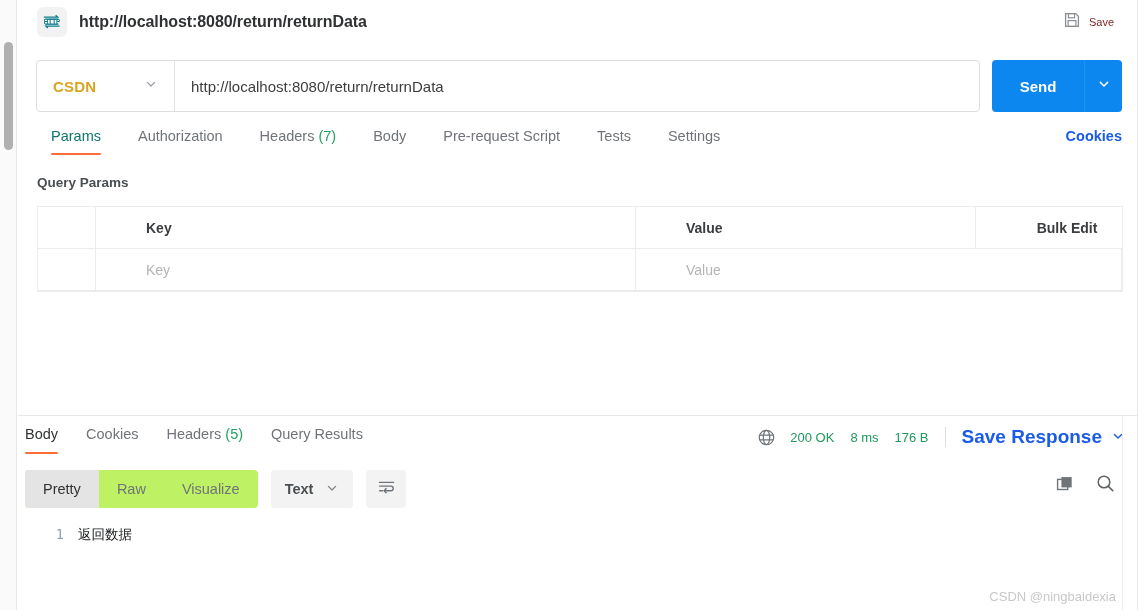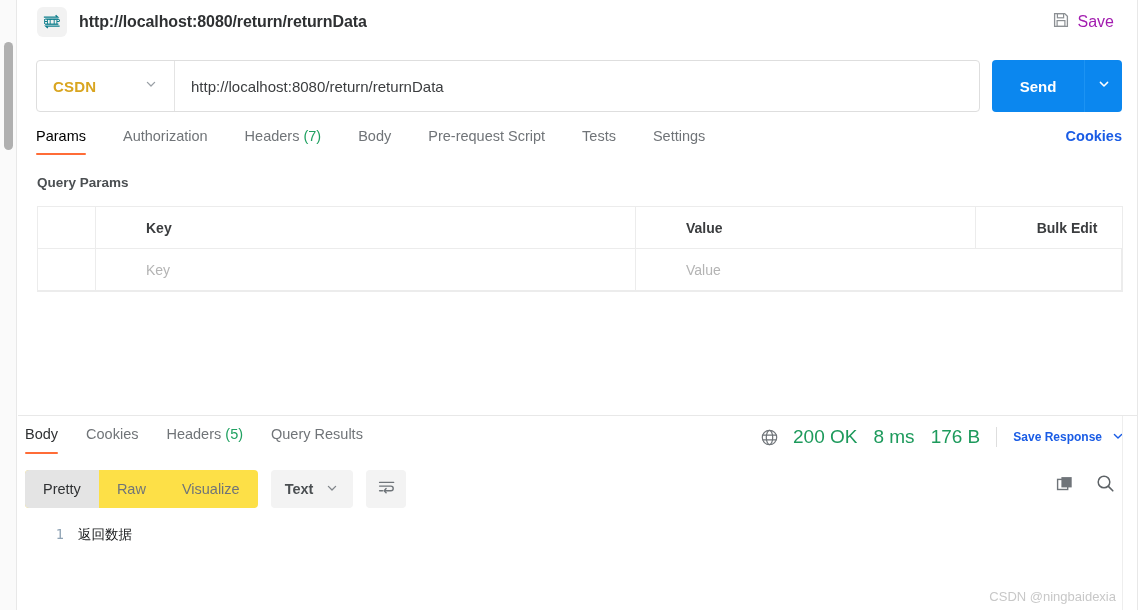--- a/index.html
+++ b/index.html
@@ -57,21 +57,21 @@
     margin-left: auto;
     display: flex; align-items: center;
     margin-right: 18px;
   }
   .save-btn {
     display: flex; align-items: center; gap: 8px;
     padding: 5px 6px;
     cursor: pointer;
     border-radius: 3px;
   }
-  .save-btn .lbl { font-size: 16px; color: #a21caf; }
+  .save-btn .lbl { font-size: 11px; color: #7f1d1d; }
 
   
   .urlrow {
     position: absolute; left: 36px; top: 60px;
     width: 1086px; height: 52px;
     display: flex; align-items: stretch;
   }
   .url-wrap {
     flex: 1;
     display: flex; align-items: stretch;
@@ -135,21 +135,21 @@
   }
   .rtab {
     position: relative;
     font-size: 14.5px;
     color: #707478;
     padding: 2px 0 11px 0;
     margin-right: 37px;
     cursor: pointer;
     white-space: nowrap;
   }
-  .rtab.active { color: #000000; }
+  .rtab.active { color: #0f766e; margin-left: 15px; }
   .rtab.active:after {
     content: "";
     position: absolute; left: 0; right: 0; bottom: 0;
     height: 2.5px;
     background: #ff6c37;
     border-radius: 2px;
   }
   .rtab .cnt { color: #20a161; }
   .cookies-link {
     margin-left: auto;
@@ -223,38 +223,38 @@
     background: #ff6c37;
     border-radius: 2px;
   }
   .rstab .cnt { color: #20a161; }
 
   .resp-meta {
     position: absolute; right: 13px; top: 426px;
     display: flex; align-items: center; gap: 0;
   }
   .globe { margin-right: 14px; display: flex; align-items: center; }
-  .meta-item { font-size: 19px; color: #1d9a5c; margin-right: 16px; white-space: nowrap; }
+  .meta-item { font-size: 13px; color: #1d9a5c; margin-right: 16px; white-space: nowrap; }
   .meta-sep {
     width: 1px; height: 20px; background: #dedede; margin-right: 16px;
   }
   .save-resp {
     display: flex; align-items: center; gap: 9px;
-    font-size: 12px; font-weight: bold; color: #1a5ce5;
+    font-size: 19px; font-weight: bold; color: #1a5ce5;
     cursor: pointer;
   }
 
   
   .view-bar {
     position: absolute; left: 25px; top: 470px;
     display: flex; align-items: center; gap: 13px;
   }
   .seg {
     display: flex; align-items: stretch;
-    background: #fde047;
+    background: #bef264;
     border-radius: 4px;
     height: 38px;
     overflow: hidden;
   }
   .seg-btn {
     display: flex; align-items: center; justify-content: center;
     padding: 0 18px;
     font-size: 14.5px;
     color: #707478;
     cursor: pointer;

